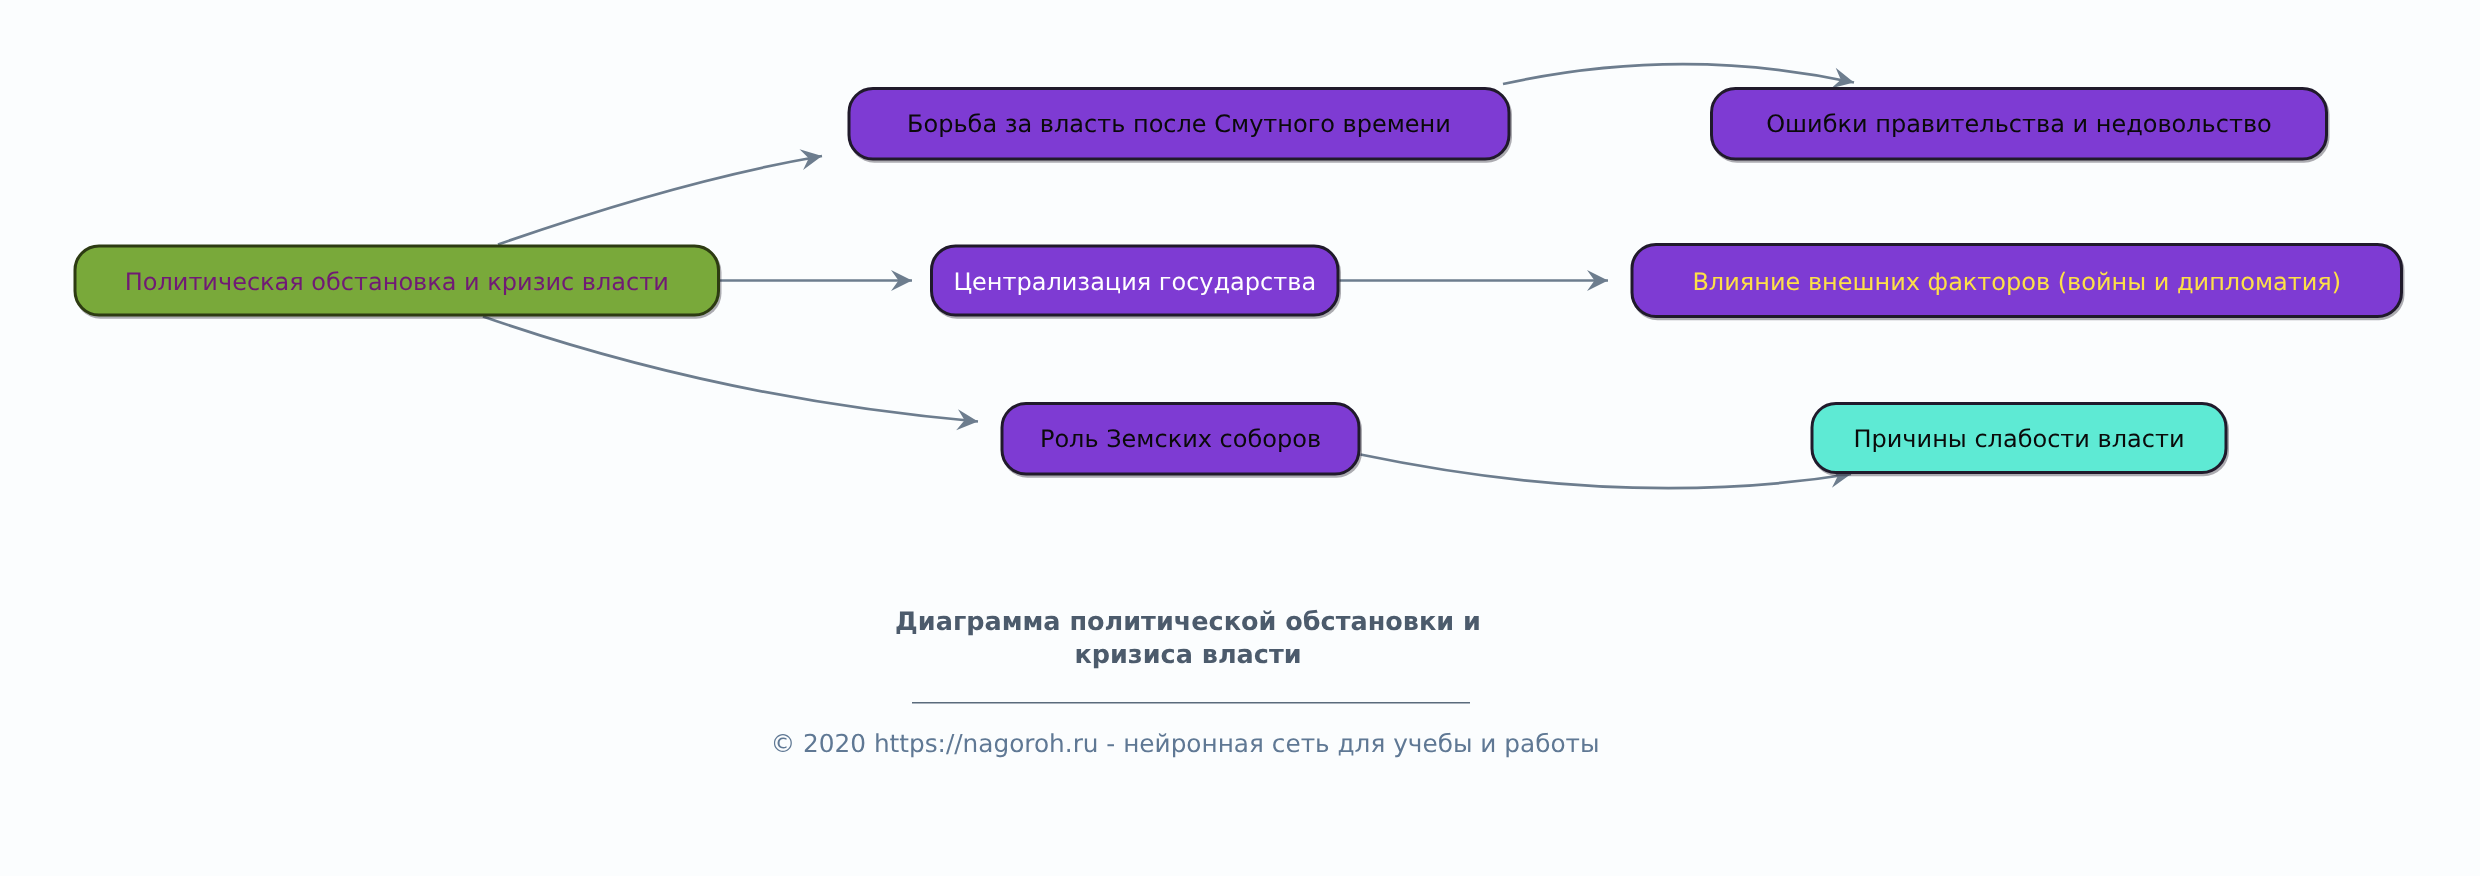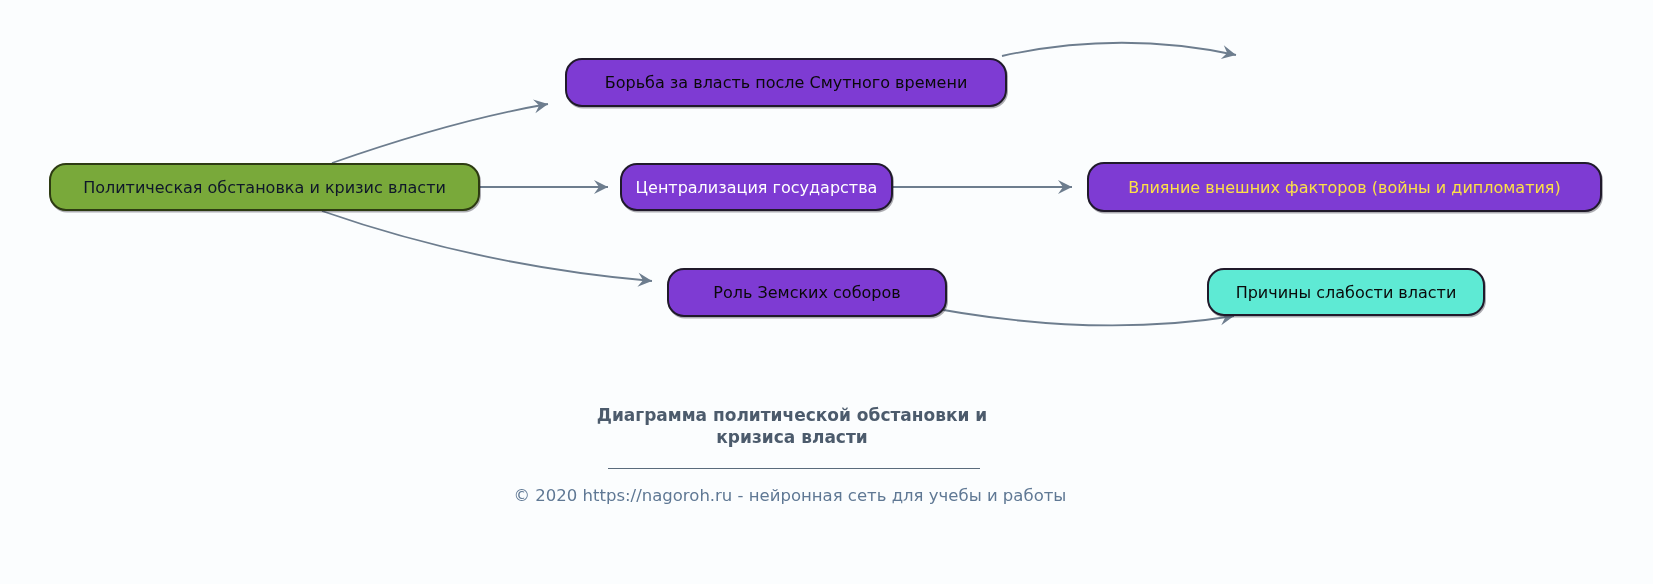--- a/index.html
+++ b/index.html
@@ -23,21 +23,21 @@
     font-size:16px;
     white-space:nowrap;
     box-shadow:1px 1.5px 0 rgba(25,20,35,0.35);
   }
   .node.green{background:#79a93a;border-color:#2d3b12;}
   .pos-root    {left:49px;  top:163px; width:431px; height:48px;}
   .pos-borba   {left:565px; top:58px;  width:442px; height:49px;}
   .pos-oshibki {left:1140px;top:58px;  width:412px; height:49px;}
   .pos-central {left:620px; top:163px; width:273px; height:48px;}
   .pos-vliyanie{left:1087px;top:162px; width:515px; height:50px;}
-  .pos-rol     {left:667px; top:268px; width:280px; height:49px;}
+  .pos-rol     {left:667px; top:268px; width:240px; height:49px;}
   .pos-prichiny{left:1207px;top:268px; width:278px; height:48px;}
   .caption-title{
     position:absolute;left:562px;top:404px;width:460px;
     text-align:center;font-weight:bold;font-size:17px;line-height:1.3;
     color:#4c5b6c;
   }
   .caption-divider{
     position:absolute;left:608px;top:468px;width:372px;height:0;
     border-top:1px solid #5a6b7c;
   }
@@ -58,28 +58,31 @@
       </marker>
     </defs>
     <path class="link" d="M 332 163 Q 455 120 548 104" marker-end="url(#arrow)"></path>
     <path class="link" d="M 480 187 L 608 187" marker-end="url(#arrow)"></path>
     <path class="link" d="M 322 211 Q 480 266 652 281" marker-end="url(#arrow)"></path>
     <path class="link" d="M 1002 56 Q 1120 30 1236 55" marker-end="url(#arrow)"></path>
     <path class="link" d="M 893 187 L 1072 187" marker-end="url(#arrow)"></path>
     <path class="link" d="M 907 303 Q 1085 340 1234 316" marker-end="url(#arrow)"></path>
   </svg>
 
-  <div class="node green pos-root" style="background: rgb(121, 169, 58); border-color: rgb(45, 59, 18); color: #0f172a;">
+  <div class="node green pos-root" style="background: rgb(121, 169, 58); border-color: rgb(45, 59, 18); color: #701a75;">
     <span>Политическая обстановка и кризис власти</span>
   </div>
 
   <div class="node pos-borba" style="background: rgb(126, 59, 211); border-color: rgb(32, 26, 43); color: rgb(10, 10, 10);">
     <span>Борьба за власть после Смутного времени</span>
   </div>
 
+  <div class="node pos-oshibki" style="background: rgb(126, 59, 211); border-color: rgb(32, 26, 43); color: rgb(10, 10, 10);">
+    <span>Ошибки правительства и недовольство</span>
+  </div>
 
   <div class="node pos-central" style="background: rgb(126, 59, 211); border-color: rgb(32, 26, 43); color: #ffffff;">
     <span>Централизация государства</span>
   </div>
 
   <div class="node pos-vliyanie" style="background: rgb(126, 59, 211); border-color: rgb(32, 26, 43); color: #fde047;">
     <span>Влияние внешних факторов (войны и дипломатия)</span>
   </div>
 
   <div class="node pos-rol" style="background: rgb(126, 59, 211); border-color: rgb(32, 26, 43); color: rgb(10, 10, 10);">

